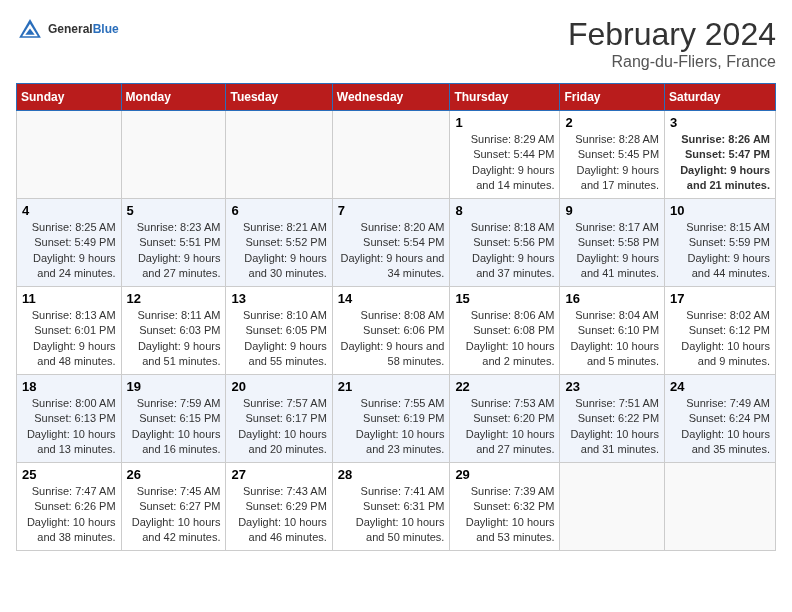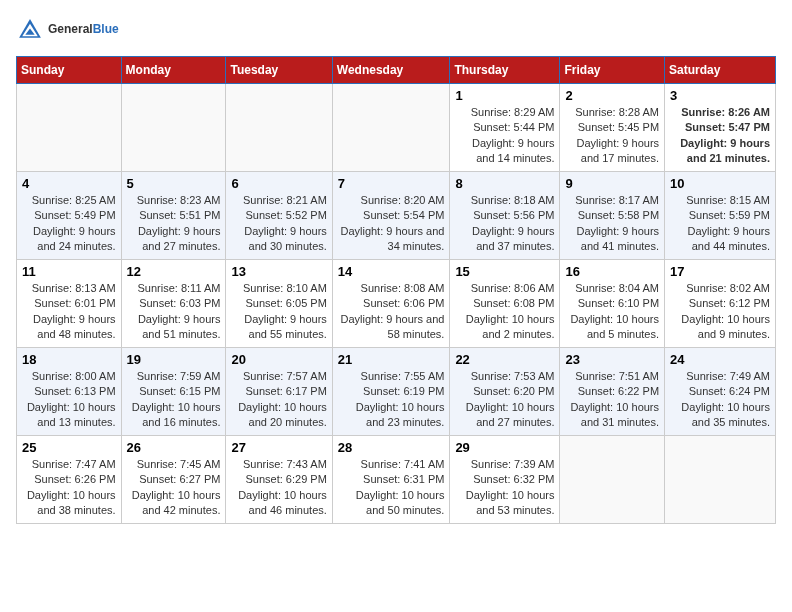--- a/index.html
+++ b/index.html
@@ -103,20 +103,22 @@
       <polygon points="18,4 32,28 4,28" fill="#2a6ebb"></polygon>
       <polygon points="18,10 28,26 8,26" fill="#fff"></polygon>
       <polygon points="18,16 24,24 12,24" fill="#2a6ebb"></polygon>
     </svg>
     <div class="logo-text">
       <span class="logo-general">General</span>
       <span class="logo-blue">Blue</span>
     </div>
   </div>
   <div class="title-block">
+    <h1>February 2024</h1>
+    <h2>Rang-du-Fliers, France</h2>
   </div>
 </div>
 
 <table>
   <thead>
     <tr>
     <th>Sunday</th>
         <th>Monday</th>
         <th>Tuesday</th>
         <th>Wednesday</th>

